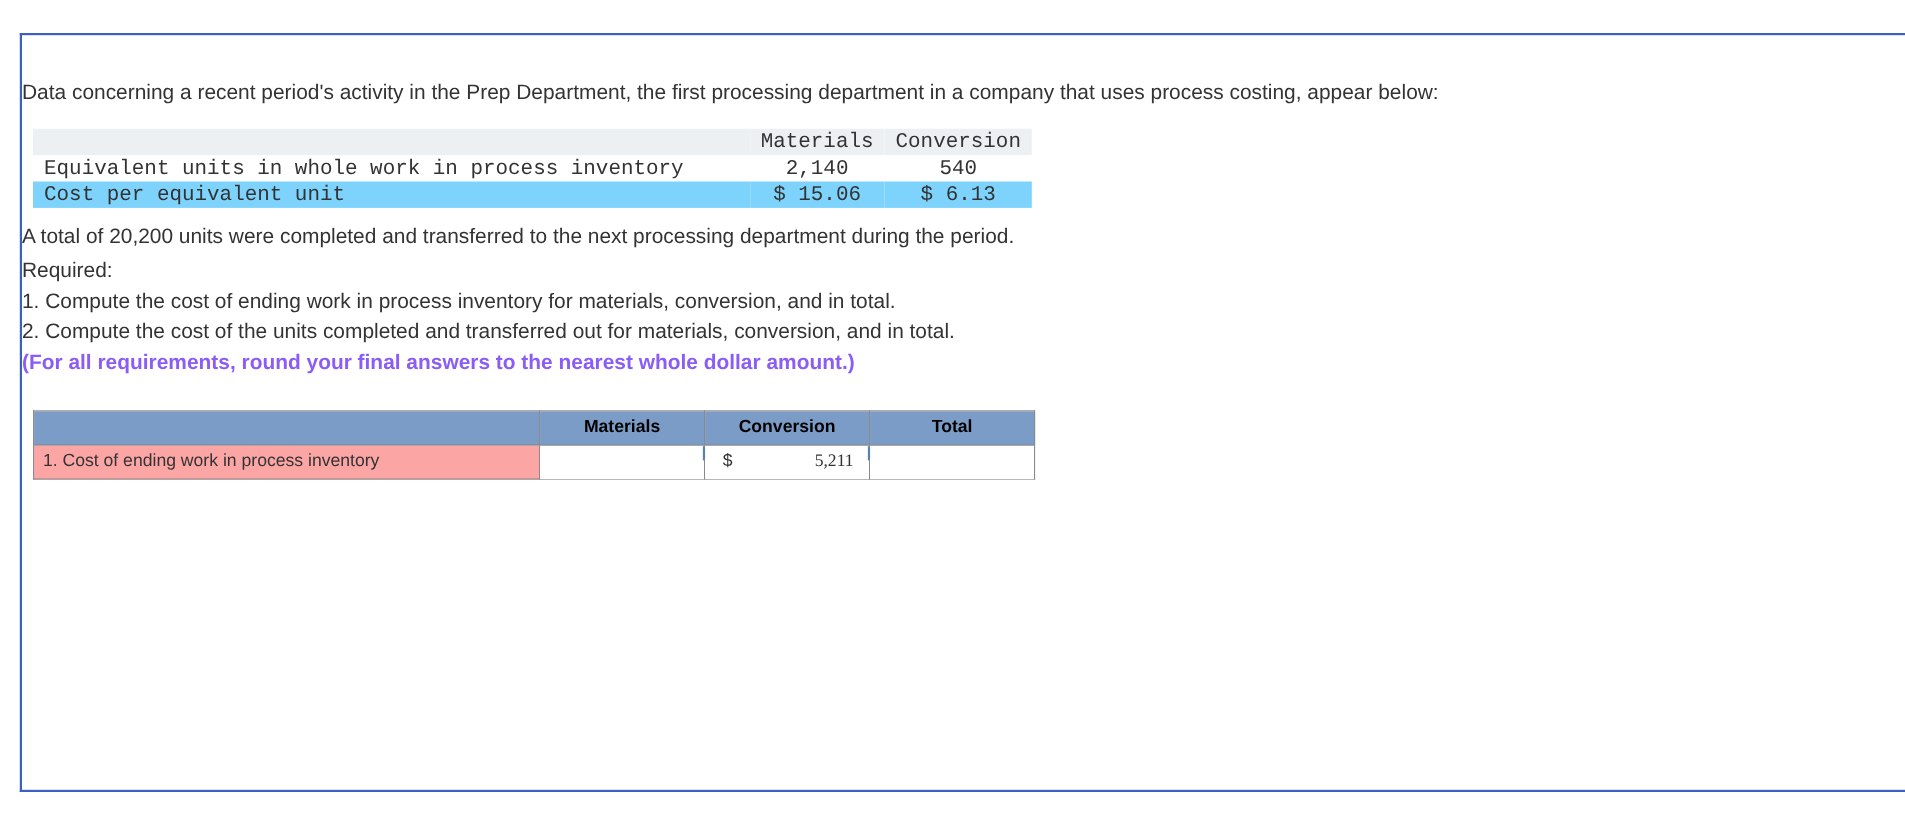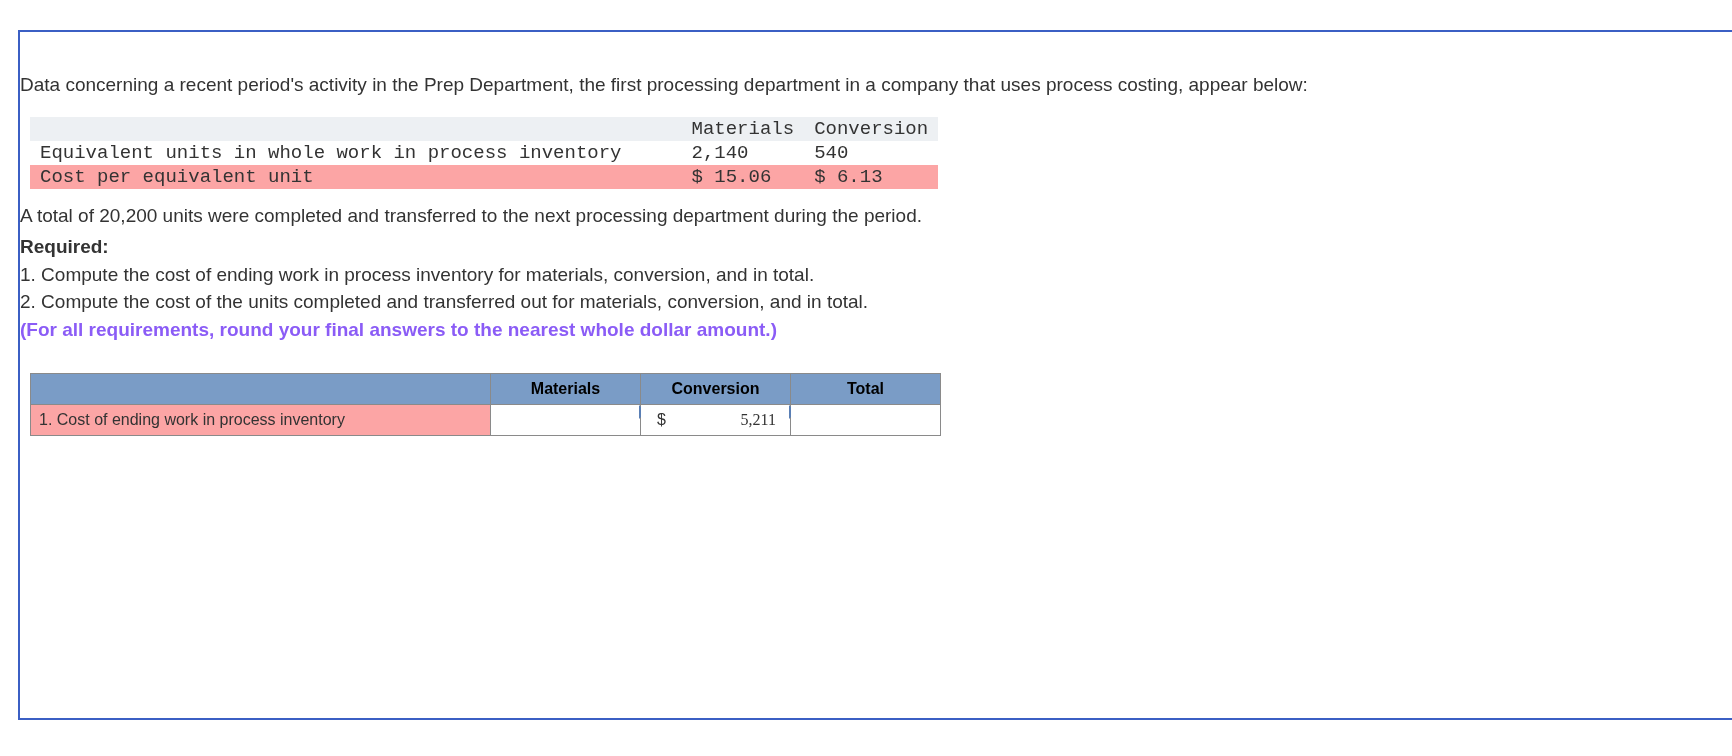--- a/index.html
+++ b/index.html
@@ -32,31 +32,31 @@
     font-weight: normal;
     text-align: right;
     padding: 1px 10px;
     background: #edf0f3;
   }
   .data-table th.rowhead {
     text-align: left;
     padding-right: 60px;
   }
   .data-table td {
-    text-align: left;
+    text-align: center;
     padding: 1px 10px;
   }
   .data-table td.rowhead {
     text-align: left;
     padding-right: 60px;
   }
-  .data-table tr.shade td { background: #fca5a5; }
+  .data-table tr.shade td { background: #7dd3fc; }
   .mid-text { margin: 0 0 4px 0; line-height: 1.4; }
   .req-block { margin: 0 0 30px 0; line-height: 1.45; }
-  .req-block b { font-weight: 700; }
+  .req-block b { font-weight: 400; }
   .red-note { color: #8b5cf6; font-weight: 700; }
   .answer-table {
     border-collapse: collapse;
     margin-left: 10px;
     font-size: 16px;
   }
   .answer-table th, .answer-table td {
     border: 1px solid #8a8a8a;
     padding: 6px 8px;
     height: 30px;

